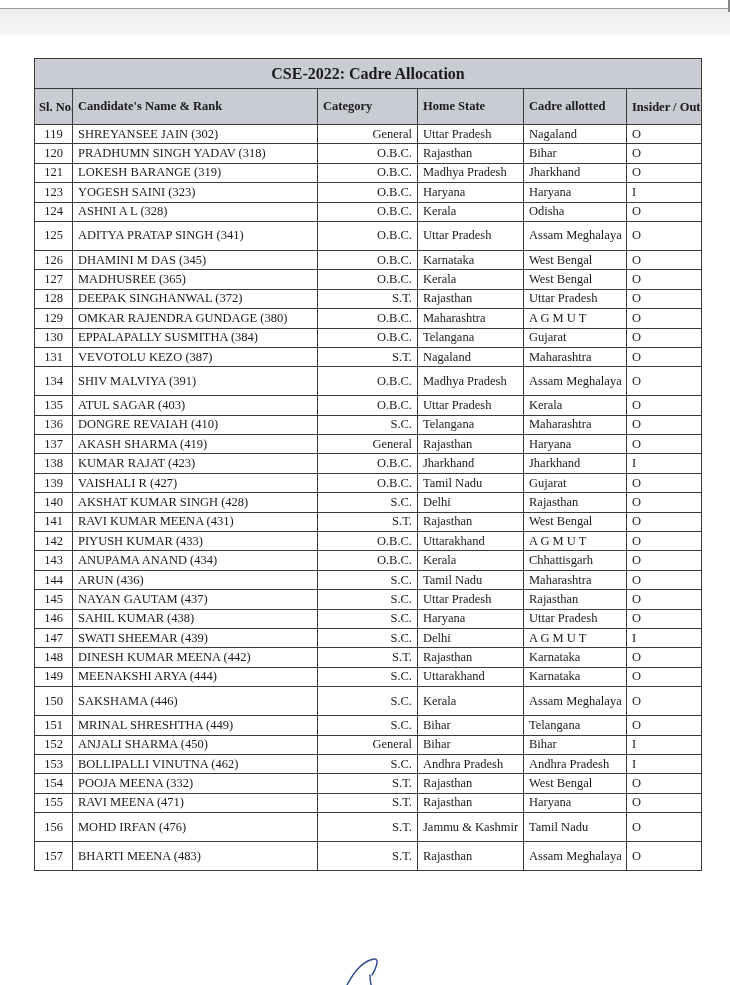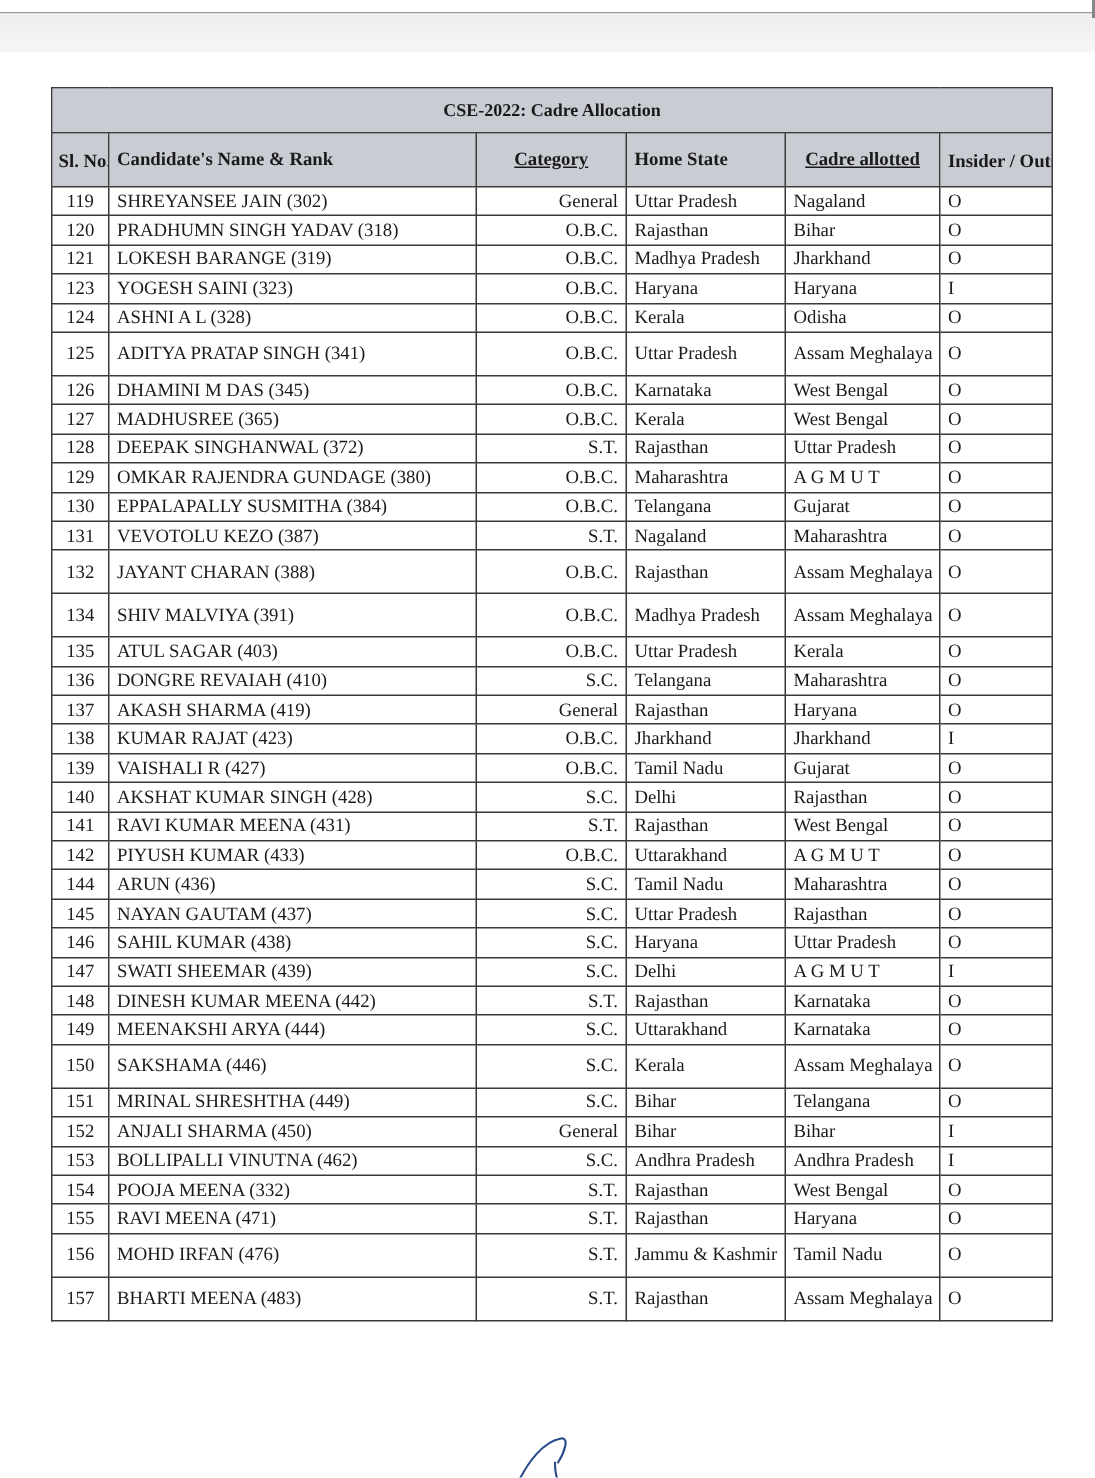--- a/index.html
+++ b/index.html
@@ -34,31 +34,31 @@
     line-height: 13px;
     vertical-align: middle;
     white-space: nowrap;
     overflow: hidden;
   }
   .title-row th {
     background: #c9ccd2;
     height: 29px;
     text-align: center;
     font-weight: bold;
-    font-size: 12px;
+    font-size: 16px;
     margin-left: 44px;
   }
   .head-row th {
     background: #c9ccd2;
     height: 35px;
     font-weight: bold;
     font-size: 12.5px;
     text-align: left;
   }
-  .head-row th.c3, .head-row th.c5 { text-align: center; text-decoration: underline; }
+  .head-row th.c3, .head-row th.c5 { text-align: left; }
   .head-row th.c6 { text-align: center; line-height: 14px; }
   .head-row th.c1 { line-height: 14px; padding-left: 4px; }
   tr.r td { height: 18.4px; }
   tr.r.tall td { height: 28px; margin-left: 20px; }
   td.c1 { text-align: center; padding: 0 2px; }
   td.c2 { padding-left: 6px; }
   td.c3 { padding-left: 6px; text-align: right; }
   td.c4 { padding-left: 6px; }
   td.c5 { padding-left: 5px; white-space: normal; line-height: 13px; }
   td.c4 { white-space: normal; line-height: 13px; }
@@ -187,28 +187,20 @@
       </tr>
       <tr class="r">
         <td class="c1">131</td>
         <td class="c2">VEVOTOLU KEZO (387)</td>
         <td class="c3">S.T.</td>
         <td class="c4">Nagaland</td>
         <td class="c5">Maharashtra</td>
         <td class="c6">O</td>
       </tr>
       <tr class="r tall">
-        <td class="c1">132</td>
-        <td class="c2">JAYANT CHARAN (388)</td>
-        <td class="c3">O.B.C.</td>
-        <td class="c4">Rajasthan</td>
-        <td class="c5">Assam Meghalaya</td>
-        <td class="c6">O</td>
-      </tr>
-      <tr class="r tall">
         <td class="c1">134</td>
         <td class="c2">SHIV MALVIYA (391)</td>
         <td class="c3">O.B.C.</td>
         <td class="c4">Madhya Pradesh</td>
         <td class="c5">Assam Meghalaya</td>
         <td class="c6">O</td>
       </tr>
       <tr class="r">
         <td class="c1">135</td>
         <td class="c2">ATUL SAGAR (403)</td>
@@ -264,20 +256,28 @@
         <td class="c4">Rajasthan</td>
         <td class="c5">West Bengal</td>
         <td class="c6">O</td>
       </tr>
       <tr class="r">
         <td class="c1">142</td>
         <td class="c2">PIYUSH KUMAR (433)</td>
         <td class="c3">O.B.C.</td>
         <td class="c4">Uttarakhand</td>
         <td class="c5">A G M U T</td>
+        <td class="c6">O</td>
+      </tr>
+      <tr class="r">
+        <td class="c1">143</td>
+        <td class="c2">ANUPAMA ANAND (434)</td>
+        <td class="c3">O.B.C.</td>
+        <td class="c4">Kerala</td>
+        <td class="c5">Chhattisgarh</td>
         <td class="c6">O</td>
       </tr>
       <tr class="r">
         <td class="c1">144</td>
         <td class="c2">ARUN (436)</td>
         <td class="c3">S.C.</td>
         <td class="c4">Tamil Nadu</td>
         <td class="c5">Maharashtra</td>
         <td class="c6">O</td>
       </tr>

